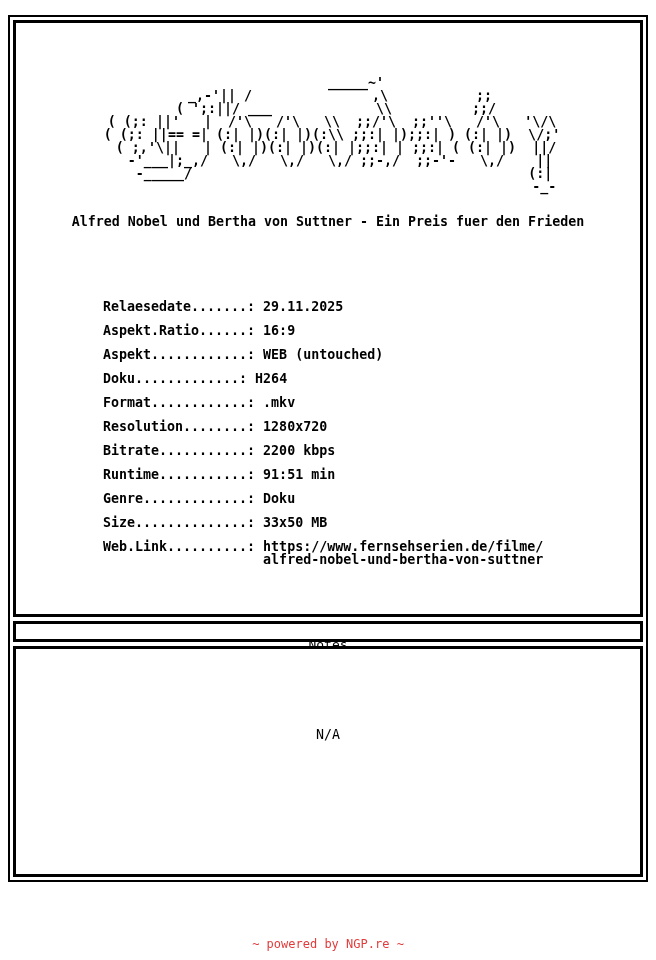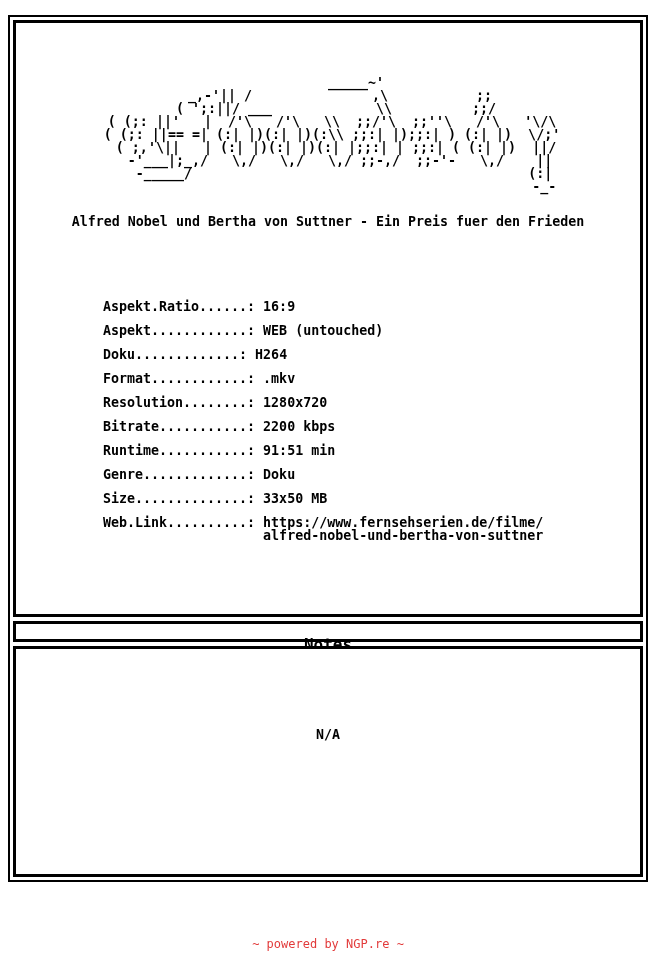--- a/index.html
+++ b/index.html
@@ -73,32 +73,32 @@
     min-height: 24px;
     font-weight: bold;
     font-size: 13.3px;
     line-height: 13px;
     white-space: pre;
   }
   .f-label { white-space: pre; }
   .f-value { white-space: pre; margin-left: 1ch; }
 
   .notes-title {
-    font-weight: bold;
-    font-size: 16px;
+    font-weight: normal;
+    font-size: 13px;
     line-height: 13px;
     margin-top: 25px;
   }
   .notes-content {
     position: absolute;
     top: 79px;
     left: 0;
     right: 0;
     text-align: center;
-    font-weight: bold;
+    font-weight: normal;
     font-size: 13.3px;
     line-height: 13px;
   }
   .footer {
     position: absolute;
     top: 904px;
     left: 0;
     right: 0;
     text-align: center;
     font-weight: normal;
@@ -121,20 +121,24 @@
  ( (;: ||'   |  /'\   /'\   \\  ;;/'\  ;;''\   /'\   '\/\
  ( (;: ||== =| (:| |)(:| |)(:\\ ;;:| |);;:| ) (:| |)  \/;'
   ( ;,'\||   | (:| |)(:| |)(:| |;;:| | ;;:| ( (:| |)  ||/
    -'___|;_,/   \,/   \,/   \,/ ;;-,/  ;;-'-   \,/    ||
     -_____/                                          (:|
                                                       -_-</pre>
 
     <div class="release-title">Alfred Nobel und Bertha von Suttner - Ein Preis fuer den Frieden</div>
 
     <div class="fields">
+      <div class="field-row">
+        <span class="f-label">Relaesedate.......:</span>
+        <span class="f-value">29.11.2025</span>
+      </div>
       <div class="field-row">
         <span class="f-label">Aspekt.Ratio......:</span>
         <span class="f-value">16:9</span>
       </div>
       <div class="field-row">
         <span class="f-label">Aspekt............:</span>
         <span class="f-value">WEB (untouched)</span>
       </div>
       <div class="field-row">
         <span class="f-label">Doku.............:</span>

